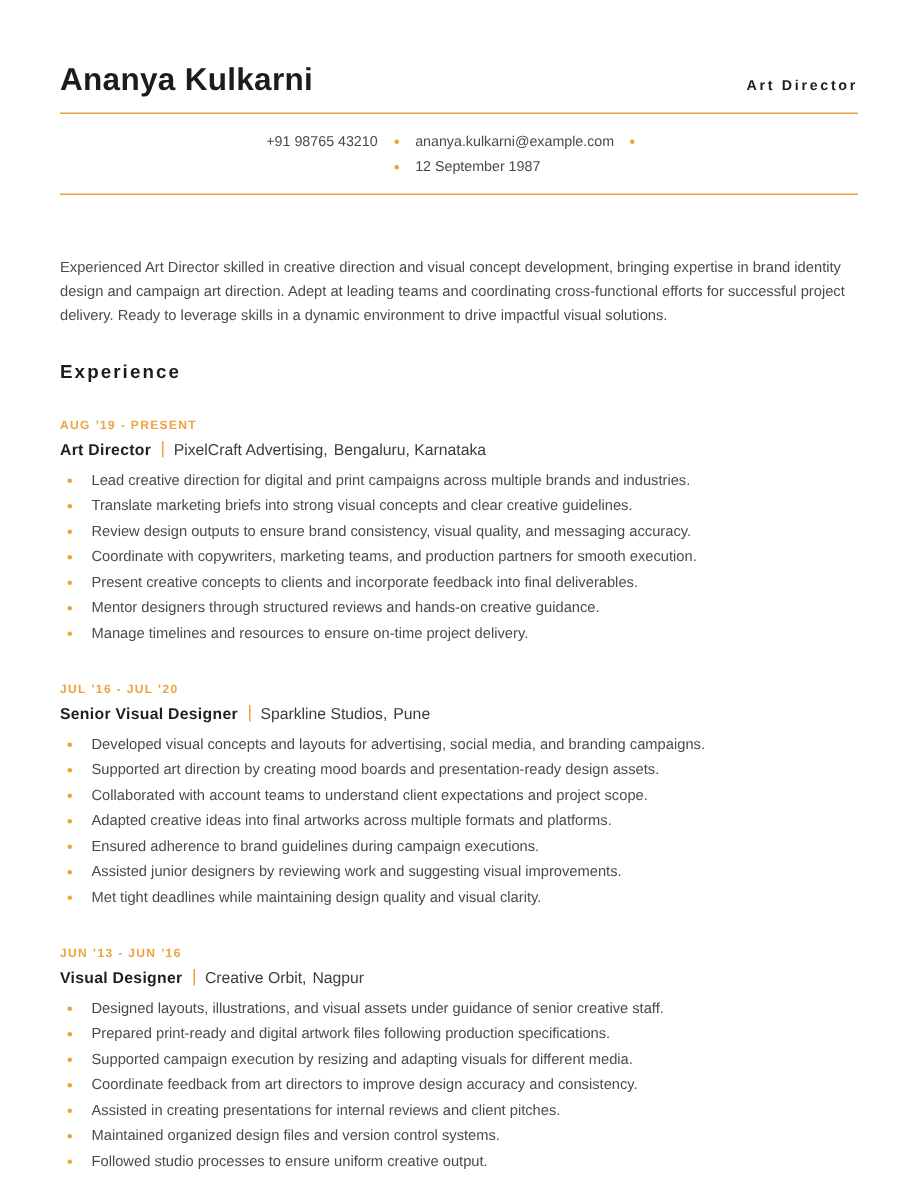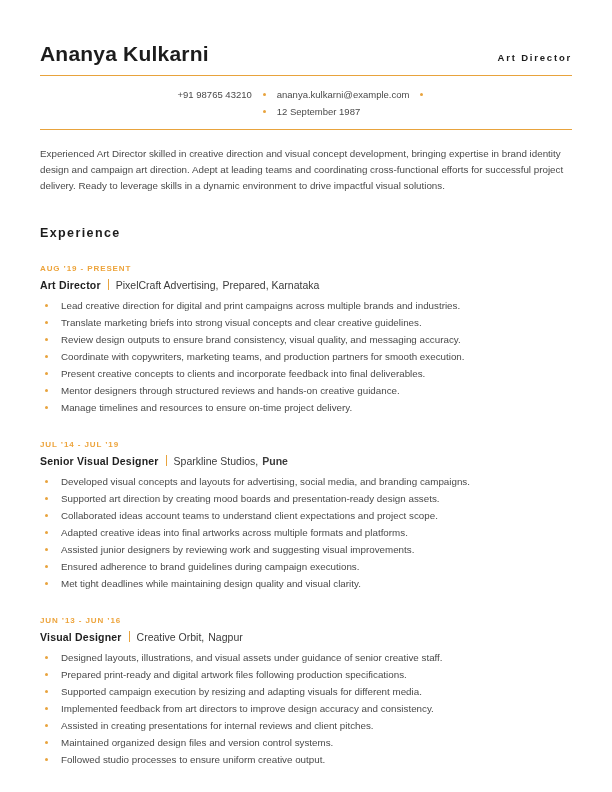--- a/index.html
+++ b/index.html
@@ -19,24 +19,24 @@
   .rule{border:none;border-top:1.5px solid #e8a33d;margin:0;}
   .rule-top{margin-top:9px;}
 
   
   .contact{ text-align:center;padding:10px 0 9px;font-size:9.5px;color:#4a4a4a;}
   .contact-line{line-height:17px;display:flex;justify-content:center;align-items:center;}
   .contact-item{white-space:nowrap;}
   .sep-dot{display:inline-block;width:3px;height:3px;border-radius:50%;background:#e8a33d;margin:0 11px;flex:0 0 auto;}
 
   
-  .summary{margin-top:16px;font-size:9.8px;line-height:15.8px;color:#4a4a4a;text-align:left;}
-
-  
-  .section-heading{margin-top:32px;font-size:12.5px;font-weight:700;letter-spacing:1.4px;color:#1c1c1c;}
+  .summary{margin-top:41px;font-size:9.8px;line-height:15.8px;color:#4a4a4a;text-align:left;}
+
+  
+  .section-heading{margin-top:22px;font-size:12.5px;font-weight:700;letter-spacing:1.4px;color:#1c1c1c;}
   .job{margin-top:24px;}
   .job-dates{font-size:8px;font-weight:700;letter-spacing:.9px;color:#eda43c;}
   .job-titleline{margin-top:6px;font-size:10.5px;color:#3c3c3c;display:flex;align-items:center;}
   .job-title{font-weight:700;color:#1f1f1f;letter-spacing:.2px;}
   .pipe{width:1px;height:11px;background:#e8a33d;margin:0 7px;flex:0 0 auto;}
   .job-company{color:#3c3c3c;text-align:right;}
   ul.bullets{list-style:none;margin:6px 0 0 0;padding:0;}
   li.bullet{display:flex;align-items:flex-start;line-height:17px;font-size:9.8px;color:#4a4a4a;}
   .dot{flex:0 0 auto;width:3px;height:3px;border-radius:50%;background:#e8a33d;margin:7px 13px 0 5px;}
 </style>
@@ -68,21 +68,21 @@
   <div class="summary">Experienced Art Director skilled in creative direction and visual concept development, bringing expertise in brand identity design and campaign art direction. Adept at leading teams and coordinating cross-functional efforts for successful project delivery. Ready to leverage skills in a dynamic environment to drive impactful visual solutions.</div>
 
   <div class="section-heading">Experience</div>
 
   <div class="job">
     <div class="job-dates">AUG ’19 - PRESENT</div>
     <div class="job-titleline">
       <span class="job-title">Art Director</span>
       <span class="pipe"></span>
       <span class="job-company">PixelCraft Advertising,</span>
-      <span class="job-company" style="margin-left:4px;">Prepared, Karnataka</span>
+      <span class="job-company" style="margin-left:4px;">Bengaluru, Karnataka</span>
     </div>
     <ul class="bullets">
 
         <li class="bullet">
           <span class="dot"></span>
           <span class="bullet-text">Lead creative direction for digital and print campaigns across multiple brands and industries.</span>
         </li>
 
         <li class="bullet">
           <span class="dot"></span>
@@ -110,57 +110,57 @@
         </li>
 
         <li class="bullet">
           <span class="dot"></span>
           <span class="bullet-text">Manage timelines and resources to ensure on-time project delivery.</span>
         </li>
       </ul>
   </div>
 
   <div class="job">
-    <div class="job-dates">JUL ’14 - JUL ’19</div>
+    <div class="job-dates">JUL ’16 - JUL ’20</div>
     <div class="job-titleline">
       <span class="job-title">Senior Visual Designer</span>
       <span class="pipe"></span>
       <span class="job-company">Sparkline Studios,</span>
-      <span class="job-company" style="margin-left:4px;font-weight:bold;">Pune</span>
+      <span class="job-company" style="margin-left:4px;">Pune</span>
     </div>
     <ul class="bullets">
 
         <li class="bullet">
           <span class="dot"></span>
           <span class="bullet-text">Developed visual concepts and layouts for advertising, social media, and branding campaigns.</span>
         </li>
 
         <li class="bullet">
           <span class="dot"></span>
           <span class="bullet-text">Supported art direction by creating mood boards and presentation-ready design assets.</span>
         </li>
 
         <li class="bullet">
           <span class="dot"></span>
-          <span class="bullet-text">Collaborated ideas account teams to understand client expectations and project scope.</span>
+          <span class="bullet-text">Collaborated with account teams to understand client expectations and project scope.</span>
         </li>
 
         <li class="bullet">
           <span class="dot"></span>
           <span class="bullet-text">Adapted creative ideas into final artworks across multiple formats and platforms.</span>
         </li>
 
         <li class="bullet">
           <span class="dot"></span>
+          <span class="bullet-text">Ensured adherence to brand guidelines during campaign executions.</span>
+        </li>
+
+        <li class="bullet">
+          <span class="dot"></span>
           <span class="bullet-text">Assisted junior designers by reviewing work and suggesting visual improvements.</span>
-        </li>
-
-        <li class="bullet">
-          <span class="dot"></span>
-          <span class="bullet-text">Ensured adherence to brand guidelines during campaign executions.</span>
         </li>
 
         <li class="bullet">
           <span class="dot"></span>
           <span class="bullet-text">Met tight deadlines while maintaining design quality and visual clarity.</span>
         </li>
       </ul>
   </div>
 
   <div class="job">
@@ -183,21 +183,21 @@
           <span class="bullet-text">Prepared print-ready and digital artwork files following production specifications.</span>
         </li>
 
         <li class="bullet">
           <span class="dot"></span>
           <span class="bullet-text">Supported campaign execution by resizing and adapting visuals for different media.</span>
         </li>
 
         <li class="bullet">
           <span class="dot"></span>
-          <span class="bullet-text">Implemented feedback from art directors to improve design accuracy and consistency.</span>
+          <span class="bullet-text">Coordinate feedback from art directors to improve design accuracy and consistency.</span>
         </li>
 
         <li class="bullet">
           <span class="dot"></span>
           <span class="bullet-text">Assisted in creating presentations for internal reviews and client pitches.</span>
         </li>
 
         <li class="bullet">
           <span class="dot"></span>
           <span class="bullet-text">Maintained organized design files and version control systems.</span>

